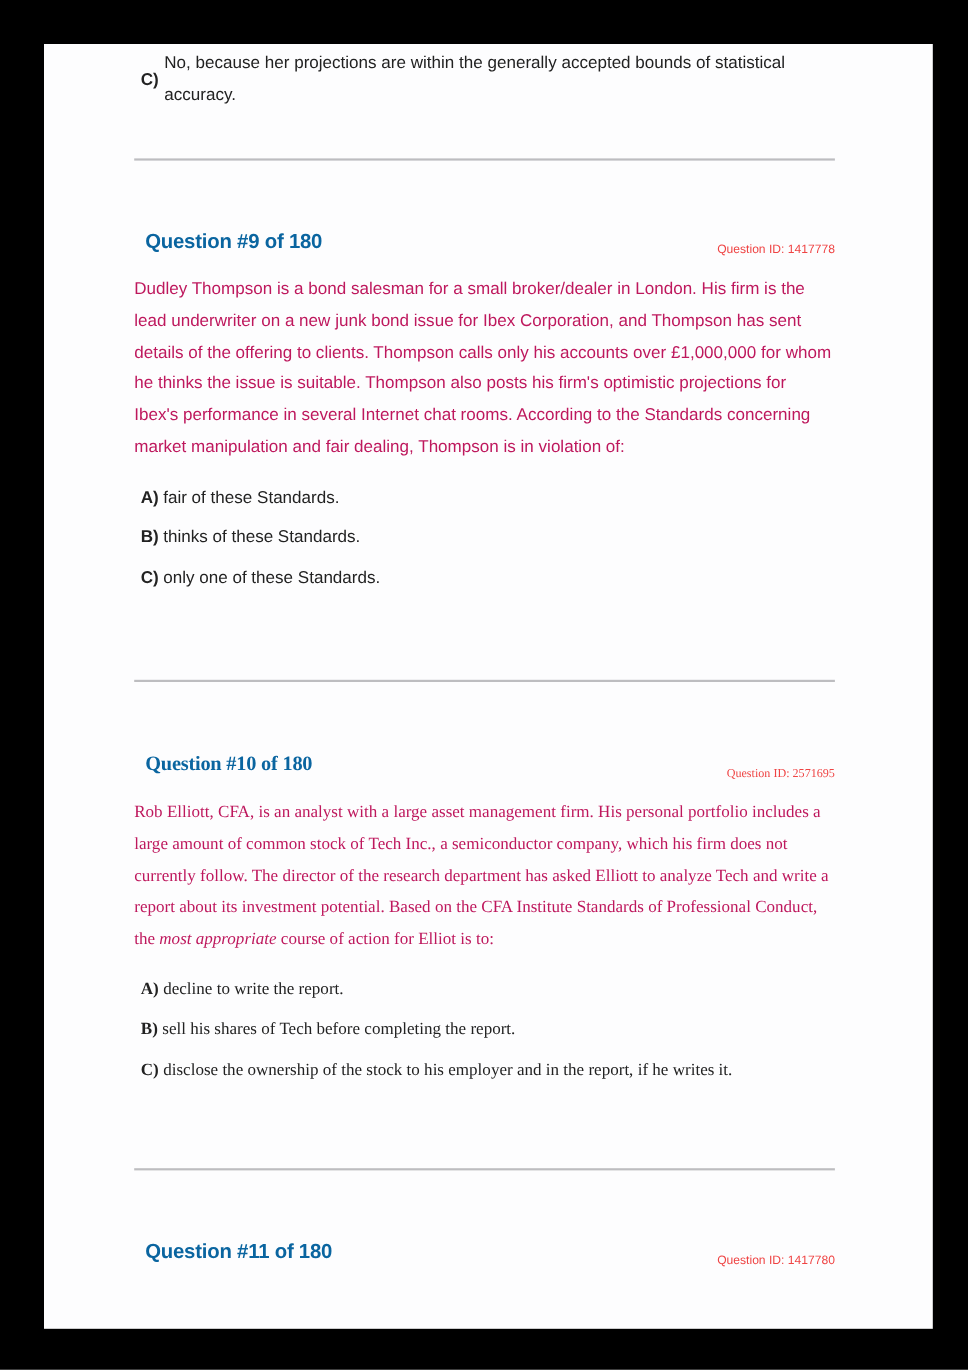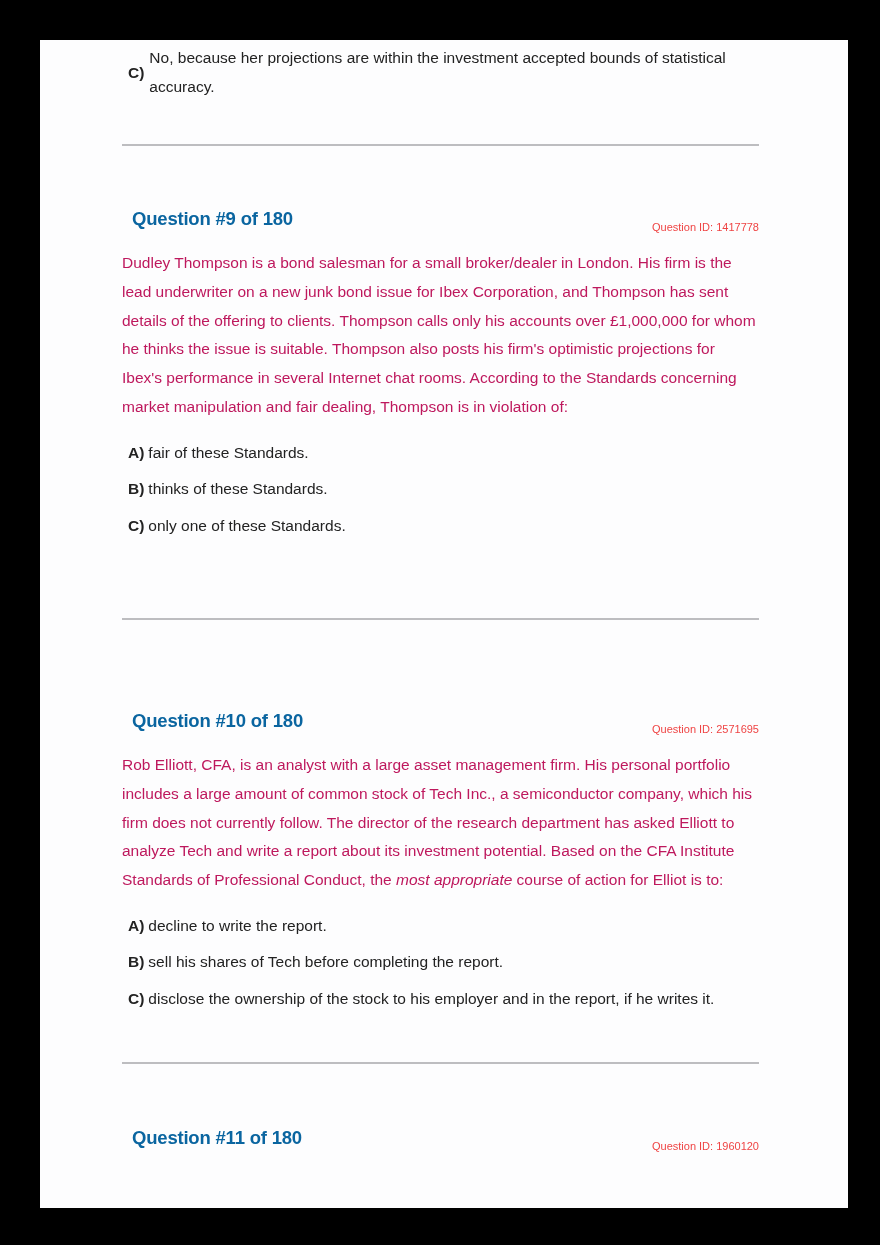--- a/index.html
+++ b/index.html
@@ -82,21 +82,21 @@
     }
   </style>
 </head>
 <body>
 
 <div class="page">
 
   <div class="content" style="top:3px;">
     <div class="choice multi" style="margin-left:6px;">
       <span class="letter">C)</span>
-      <span style="width:610px;">No, because her projections are within the investment accepted bounds of statistical accuracy.</span>
+      <span style="width:610px;">No, because her projections are within the generally accepted bounds of statistical accuracy.</span>
     </div>
   </div>
 
   <div class="content" style="top:104px;">
     <div class="divider"></div>
   </div>
 
   <div class="content" style="top:168px;">
     <div class="q-header">
       <span class="q-title">Question #9 of 180</span>
@@ -116,21 +116,21 @@
         <span class="letter">C)</span>
         <span>only one of these Standards.</span>
       </div>
     </div>
   </div>
 
   <div class="content" style="top:578px;">
     <div class="divider"></div>
   </div>
 
-  <div class="content" style="top:670px;">
+  <div class="content" style="top:645px;font-family:Liberation Serif, serif;">
     <div class="q-header">
       <span class="q-title">Question #10 of 180</span>
       <span class="q-id">Question ID: 2571695</span>
     </div>
     <p class="q-text" style="margin-top:19px;"><span>Rob Elliott, CFA, is an analyst with a large asset management firm. His personal portfolio includes a large amount of common stock of Tech Inc., a semiconductor company, which his firm does not currently follow. The director of the research department has asked Elliott to analyze Tech and write a report about its investment potential. Based on the CFA Institute Standards of Professional Conduct, the </span><em>most appropriate</em><span> course of action for Elliot is to:</span></p>
     <div class="choices-list">
       <div class="choice">
         <span class="letter">A)</span>
         <span>decline to write the report.</span>
       </div>
@@ -145,17 +145,17 @@
     </div>
   </div>
 
   <div class="content" style="top:1022px;">
     <div class="divider"></div>
   </div>
 
   <div class="content" style="top:1087px;">
     <div class="q-header">
       <span class="q-title">Question #11 of 180</span>
-      <span class="q-id">Question ID: 1960120</span>
+      <span class="q-id">Question ID: 1417780</span>
     </div>
   </div>
 
 </div>
 
 </body></html>

